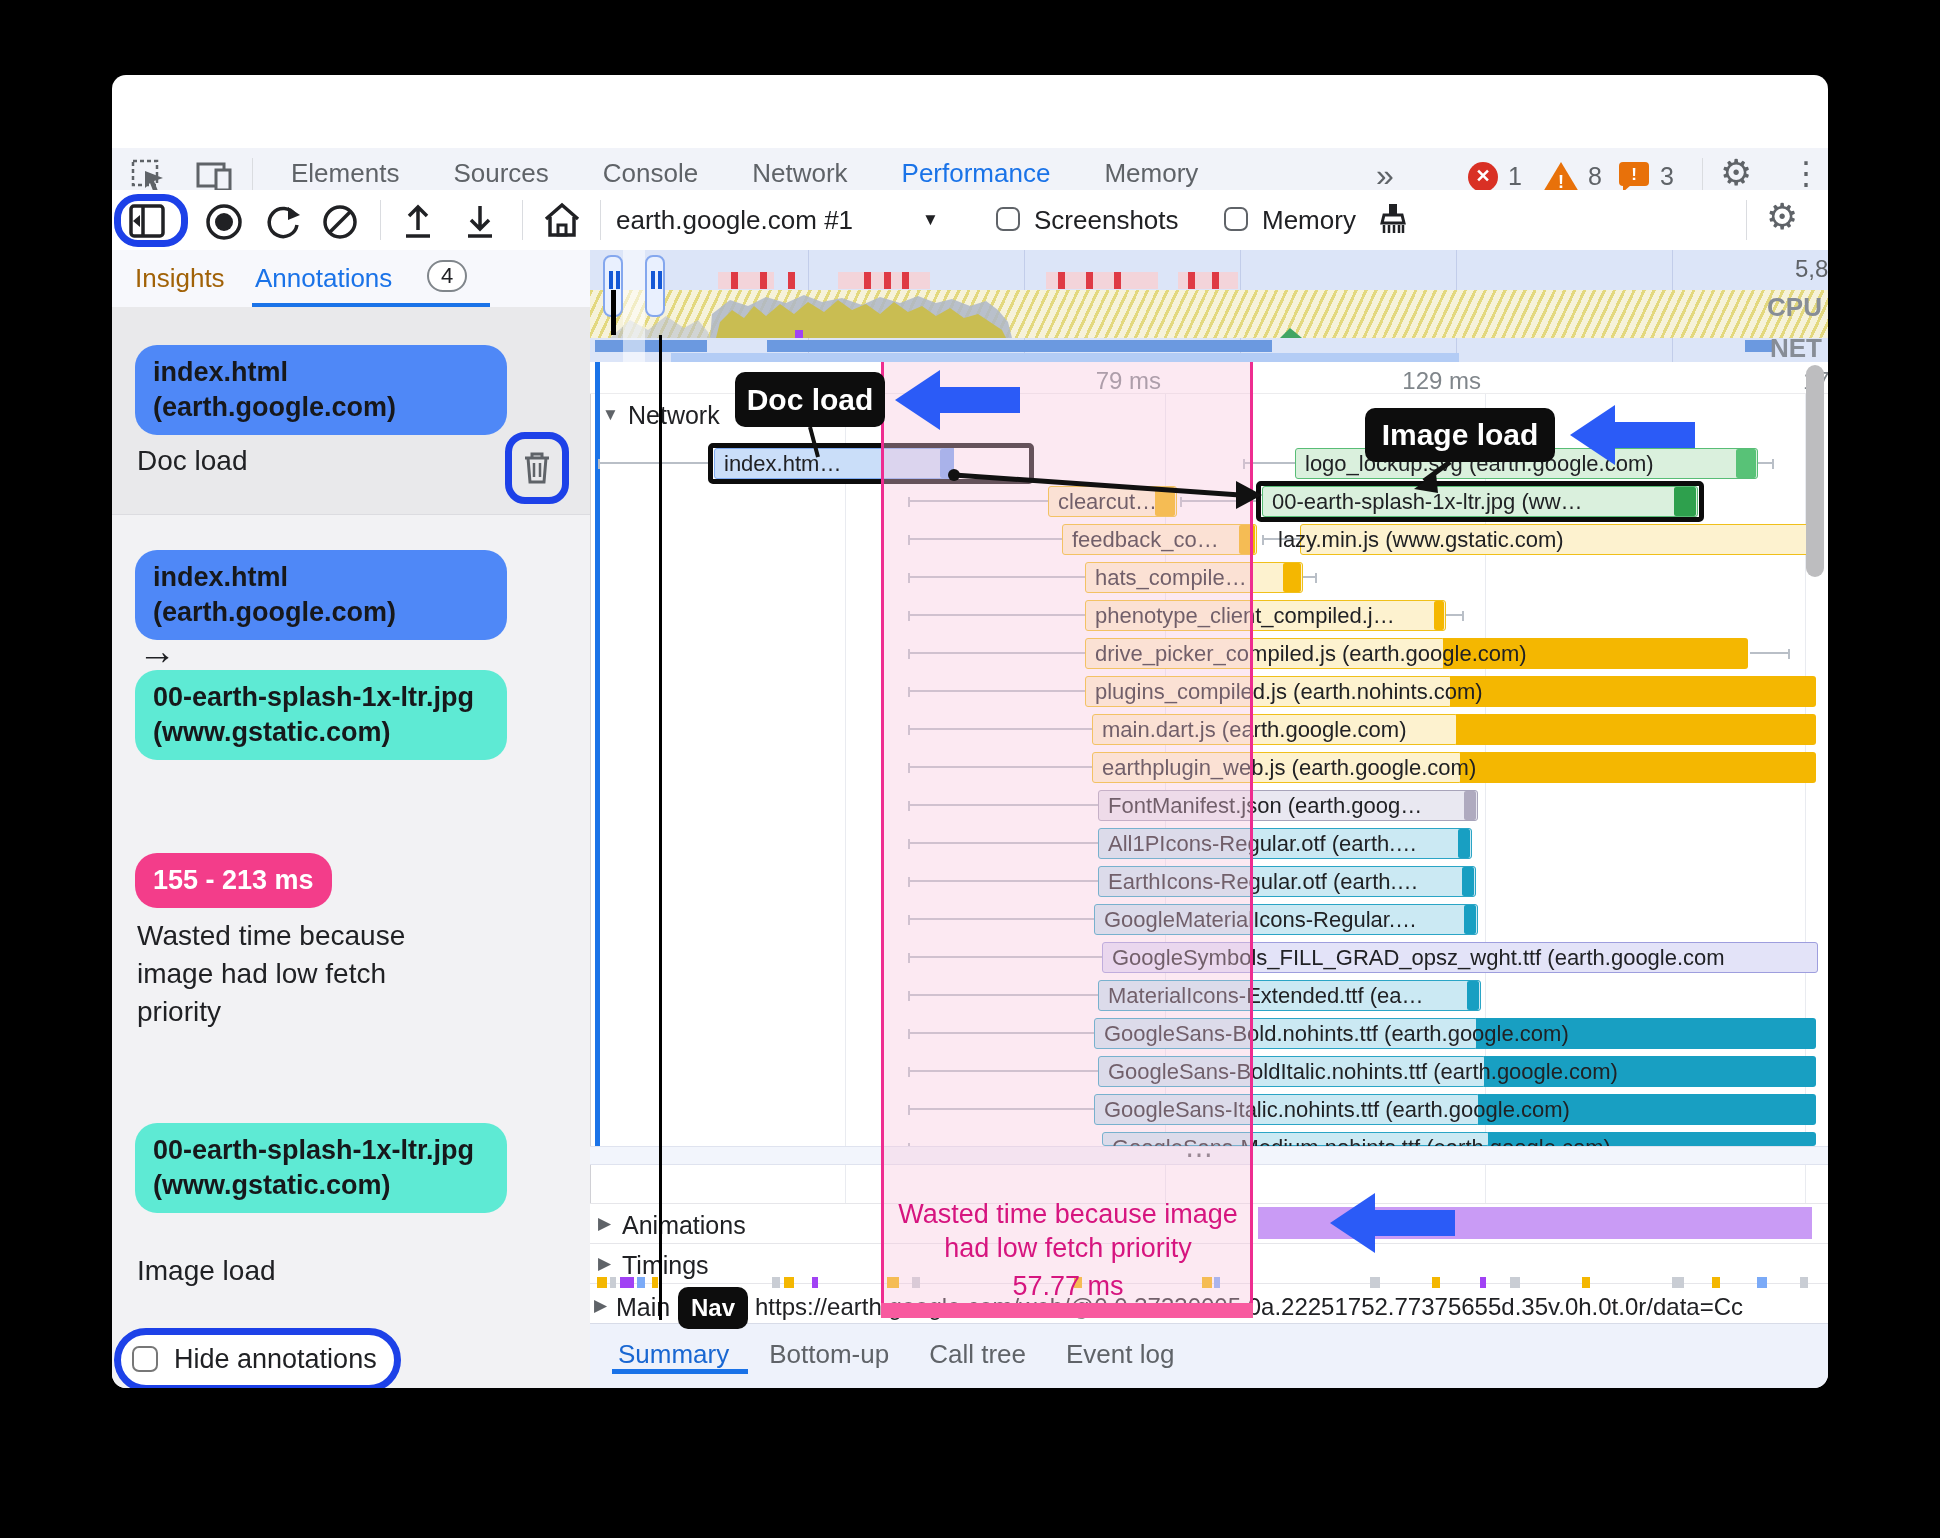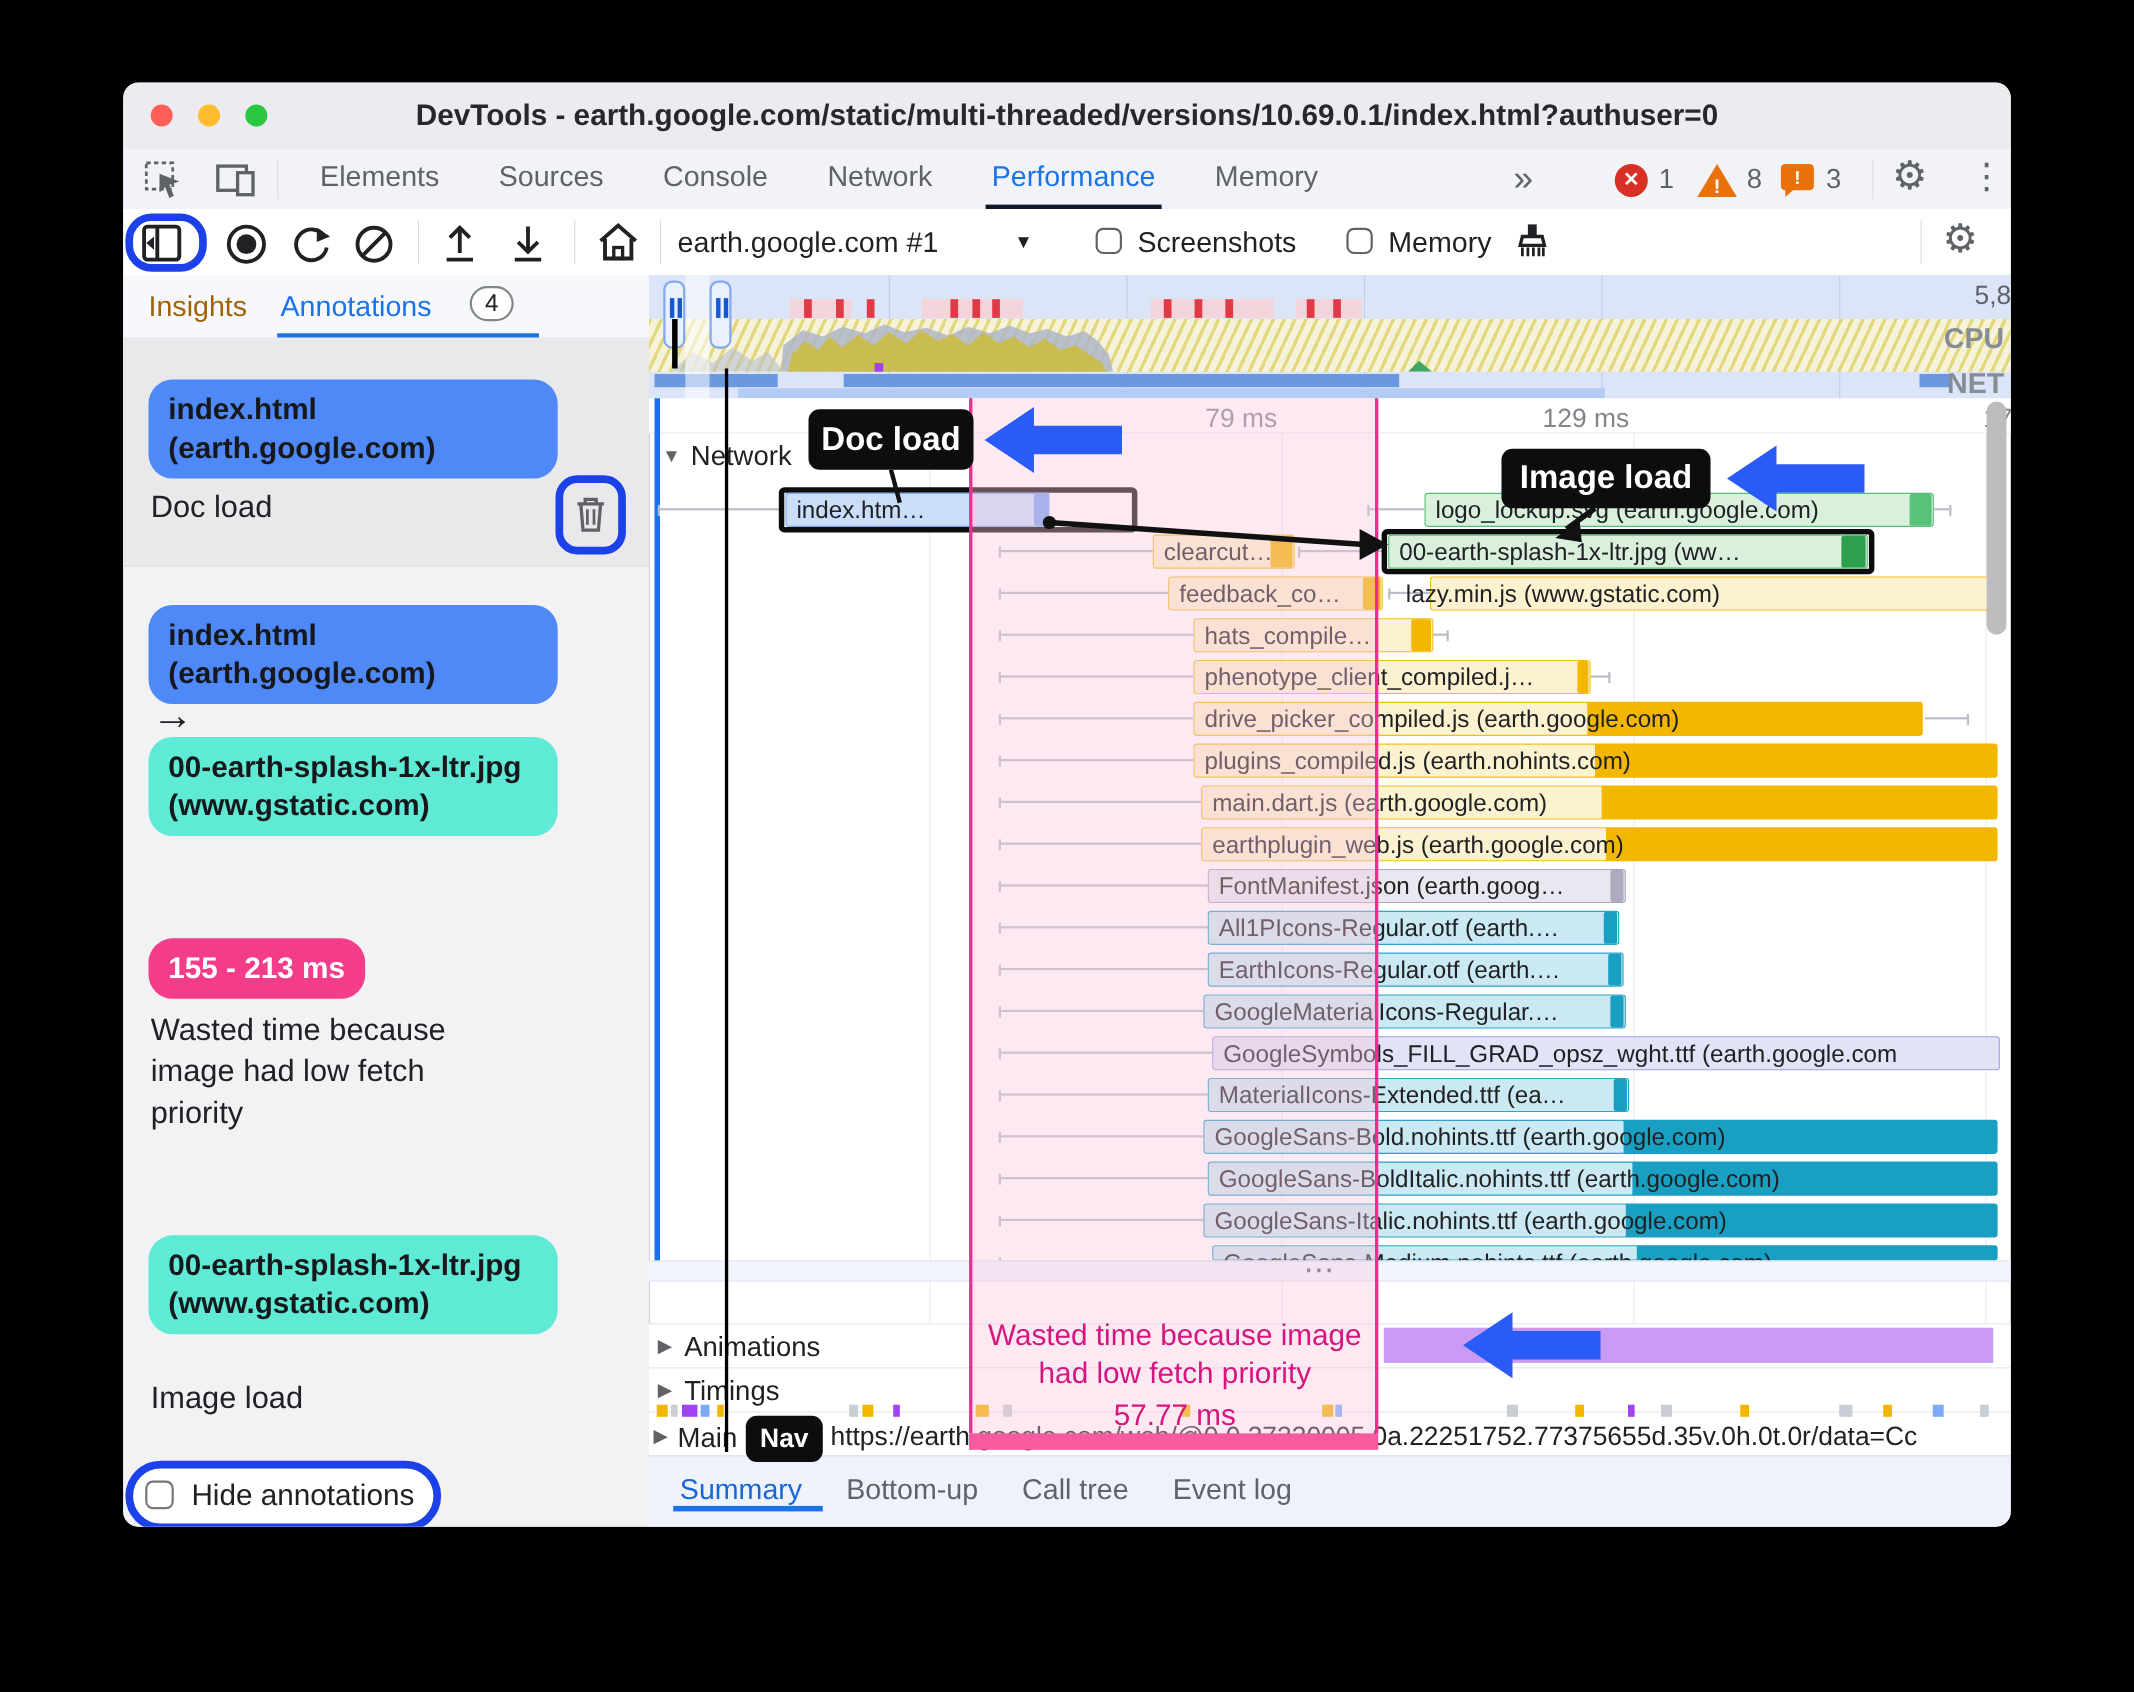--- a/index.html
+++ b/index.html
@@ -4,21 +4,21 @@
 <style>
   html,body{margin:0;padding:0;background:#000;}
   #canvas{position:relative;width:1940px;height:1538px;background:#000;font-family:"Liberation Sans",sans-serif;overflow:hidden;}
   #win{position:absolute;left:112px;top:75px;width:1716px;height:1313px;background:#fff;border-radius:14px;overflow:hidden;}
   .abs{position:absolute;}
   
   #titlebar{left:0;top:0;width:100%;height:60px;background:#ececf0;border-bottom:1px solid #d4d4d8;}
   .tl{width:20px;height:20px;border-radius:50%;top:20px;}
   #title-text{left:0;top:0;width:100%;height:60px;line-height:60px;text-align:center;font-size:27px;font-weight:600;color:#28282c;}
   
-  #tabbar{left:0;top:60px;width:100%;height:55px;background:#f1f3f9;border-bottom:1px solid #dadce3;}
+  #tabbar{left:0;top:73px;width:100%;height:55px;background:#f1f3f9;border-bottom:1px solid #dadce3;}
   .tab{font-size:26px;color:#5f6368;height:55px;line-height:51px;padding:0 6px;box-sizing:border-box;}
   .tab.sel{color:#1a73e8;border-bottom:4px solid #0f172a;text-align:right;}
   #tabstrip{left:173px;top:0;height:55px;display:flex;gap:42px;}
   .vsep{width:1px;background:#dadce0;}
   .badge-num{font-size:25px;color:#5f6368;}
   
   #toolbar{left:0;top:115px;width:100%;height:60px;background:#fff;border-bottom:1px solid #dfe1e6;}
   .cbx{width:24px;height:24px;border:2.5px solid #5f6368;border-radius:7px;background:#fff;box-sizing:border-box;}
   .tool-label{font-size:26px;color:#202124;}
   .ring{border:7px solid #1d41e8;box-sizing:border-box;}
@@ -76,26 +76,20 @@
   .btab.sel{color:#1967d2;}
   svg{display:block;}
   .scrollthumb{background:#bdbdbf;border-radius:9px;z-index:20;}
 </style>
 </head>
 <body>
 
 <div id="canvas">
 <div id="win">
 
-  <div class="abs" id="titlebar">
-    <div class="abs tl" style="left:25px;background:#ff5f57"></div>
-    <div class="abs tl" style="left:68px;background:#febc2e"></div>
-    <div class="abs tl" style="left:111px;background:#28c840"></div>
-    <div class="abs" id="title-text">DevTools - earth.google.com/static/multi-threaded/versions/10.69.0.1/index.html?authuser=0</div>
-  </div>
 
   <div class="abs" id="tabbar">
     <span class="abs" style="left:18px;top:10px">
       <svg width="38" height="38">
             <rect x="3" y="3" width="24" height="24" fill="none" stroke="#5f6368" stroke-width="2.5" stroke-dasharray="4 3"></rect>
             <polygon points="15,13 33,20 24,23 28,33 24,35 20,25 15,30" fill="#5f6368"></polygon>
           </svg>
     </span>
     <span class="abs" style="left:84px;top:12px">
       <svg width="38" height="34">

